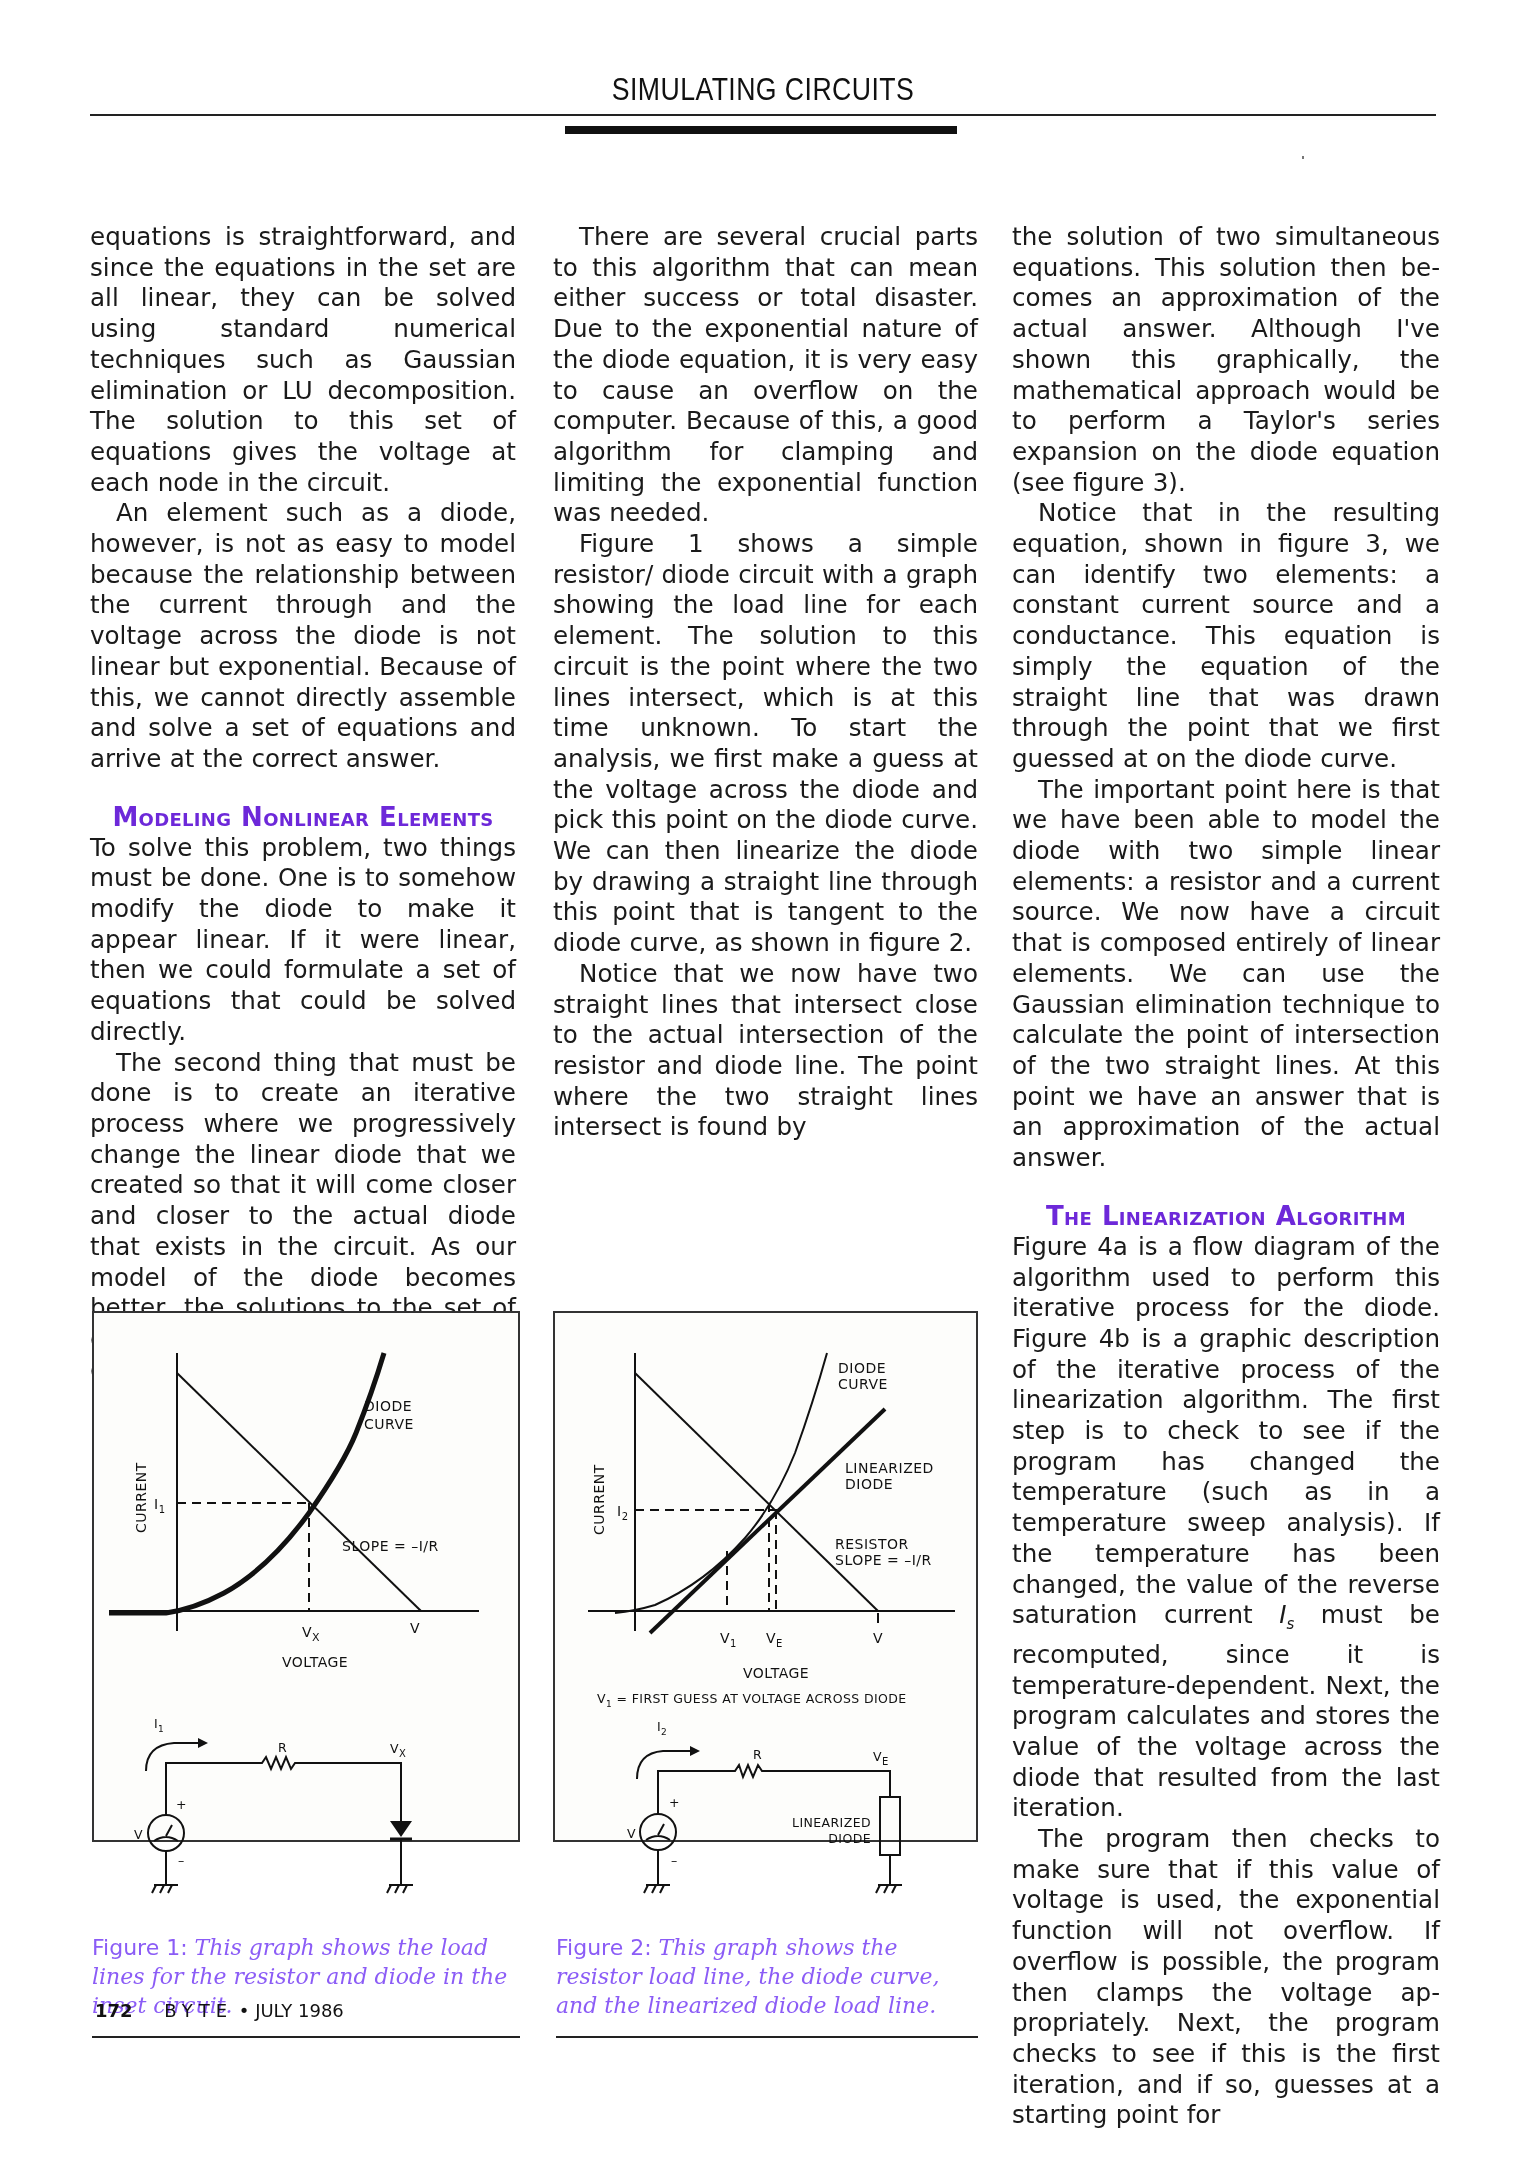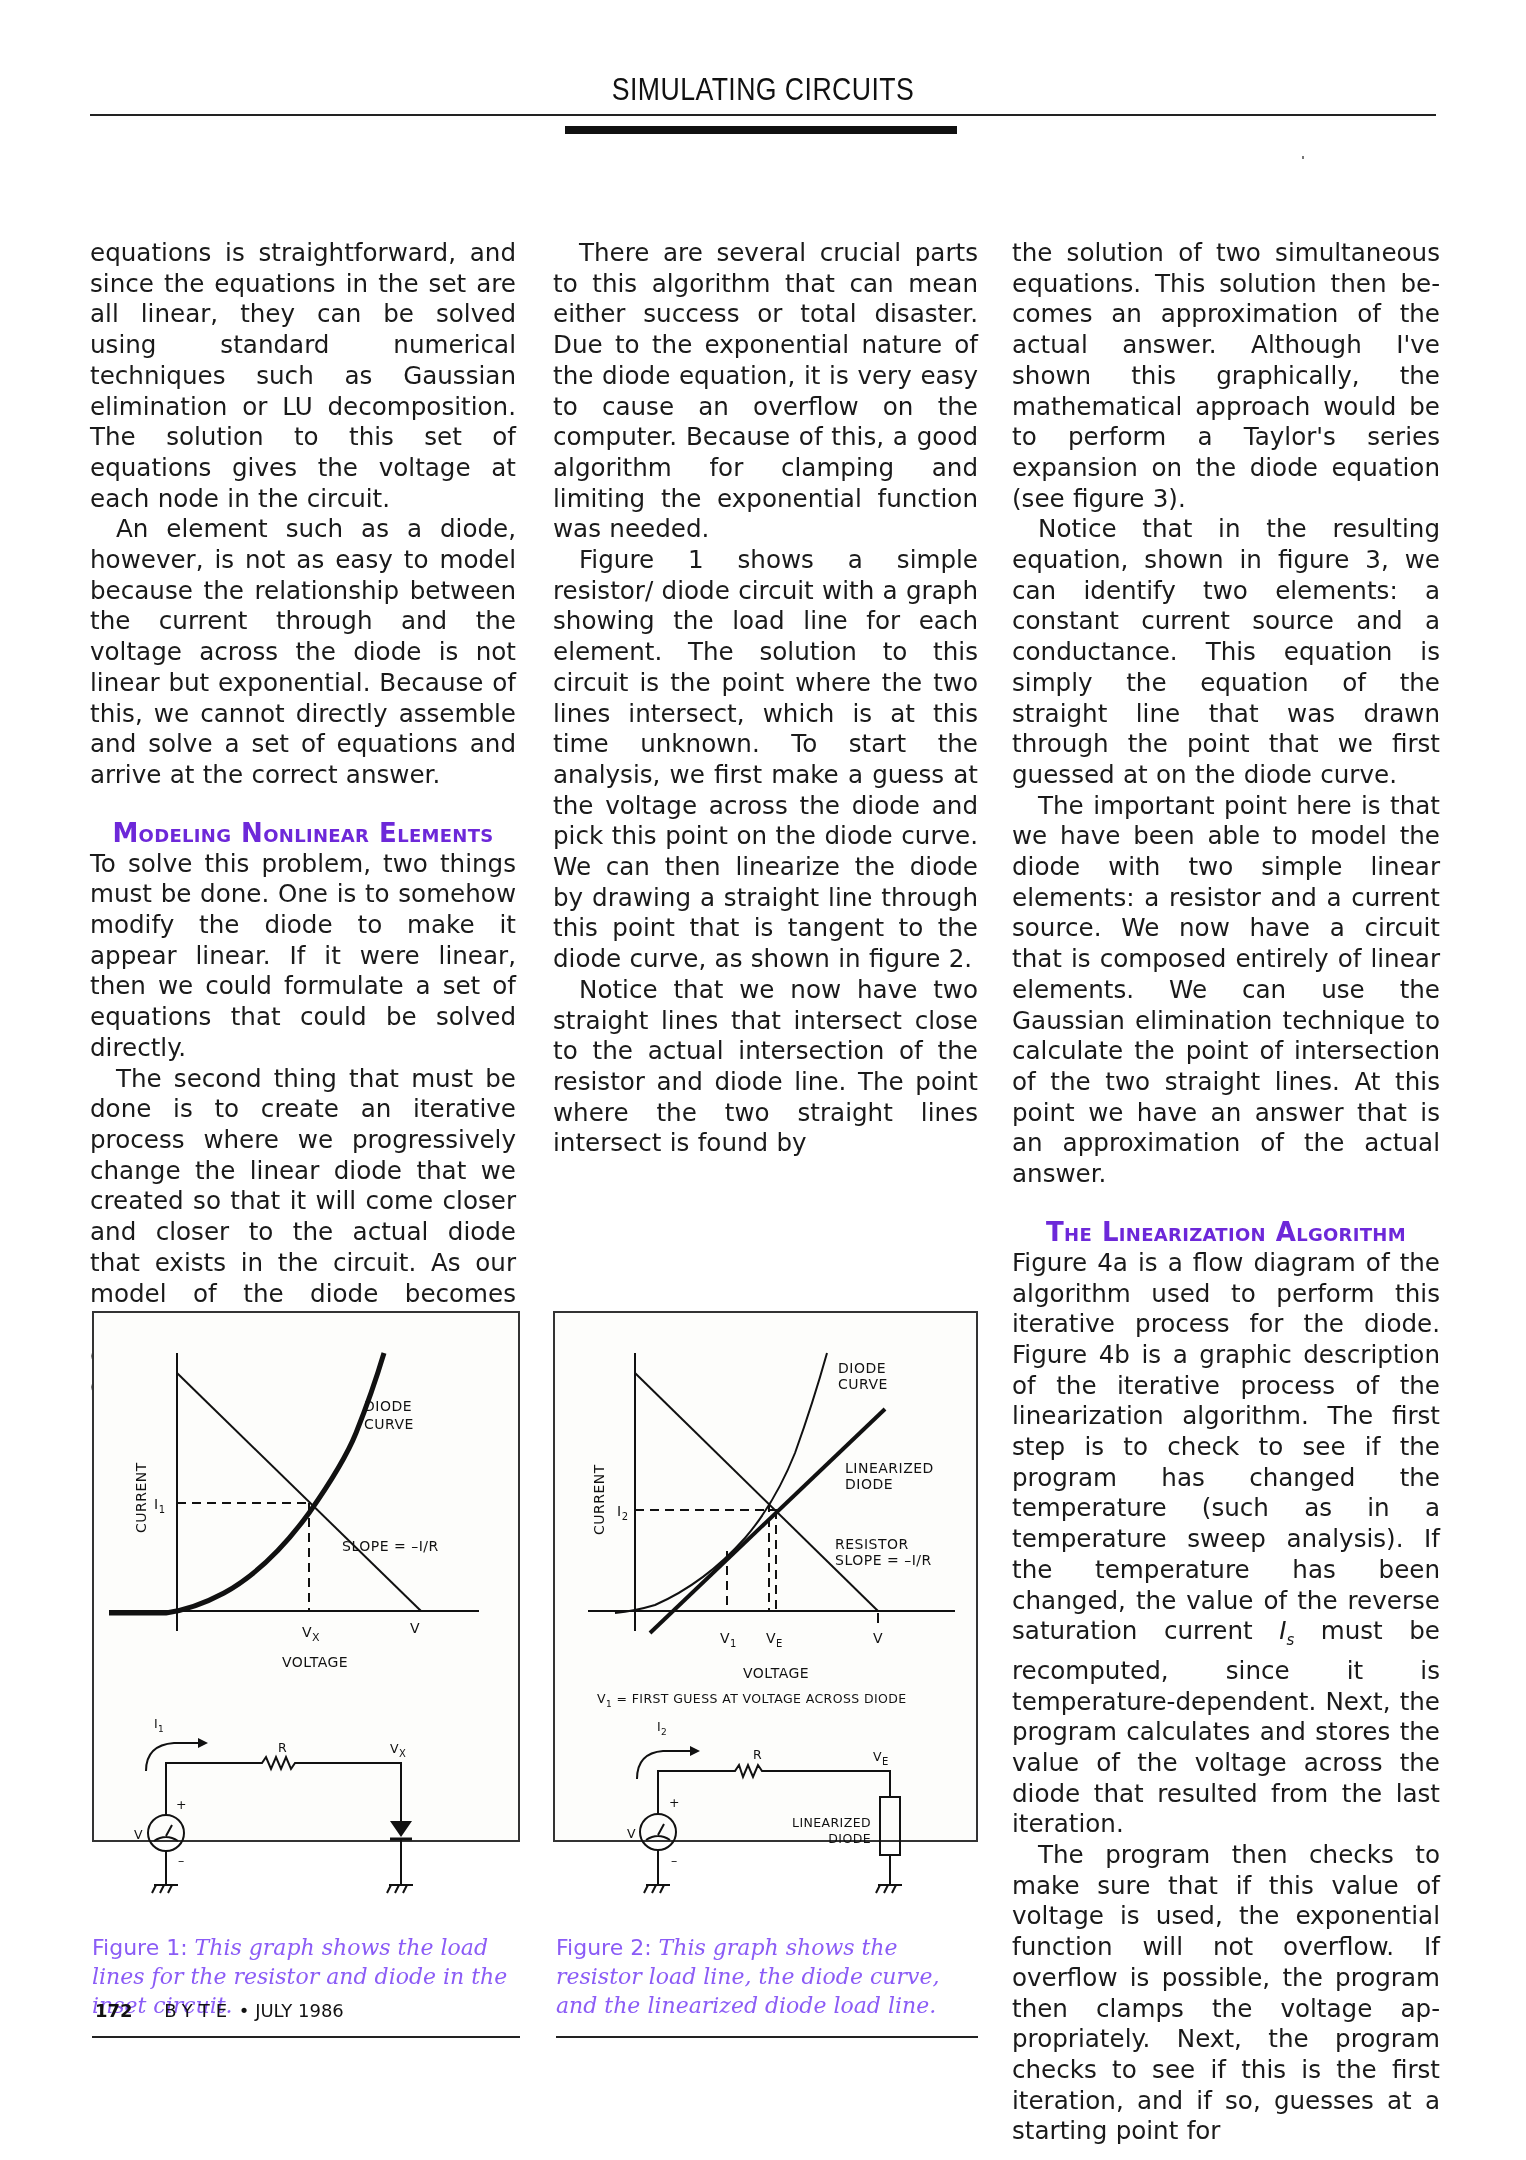--- a/index.html
+++ b/index.html
@@ -6,21 +6,21 @@
   body { width: 1526px; height: 2160px; position: relative; overflow: hidden;
          font-family: "DejaVu Sans", sans-serif; color: #1a1a1a; }
   .abs { position: absolute; }
   #running-head { left: 0; width: 1526px; top: 72px; text-align: center;
     font-family: "Liberation Sans", sans-serif; font-size: 31px; letter-spacing: 0.5px;
     transform: scaleX(0.86); transform-origin: center; color: #111; }
   #top-rule { left: 90px; width: 1346px; top: 114px; height: 2px; background: #222; }
   #head-bar { left: 565px; width: 392px; top: 126px; height: 8px; background: #111; }
   #stray-mark { left: 1302px; top: 156px; width: 2px; height: 3px; background: #777; }
 
-  .col { position: absolute; top: 238px; font-size: 24.6px; line-height: 30.7px;
+  .col { position: absolute; top: 222px; font-size: 24.6px; line-height: 30.7px;
          text-align: justify; hyphens: manual; word-spacing: 0.5px; }
   .col p { margin: 0; text-indent: 0; }
   .col p.ind { text-indent: 26px; }
   #col1 { left: 90px; width: 426px; }
   #col2 { left: 553px; width: 425px; }
   #col3 { left: 1012px; width: 428px; }
   .col h3 { margin: 28px 0 0 0; font-family: "DejaVu Sans", sans-serif; font-weight: bold;
             font-size: 26px; line-height: 28px; font-variant: small-caps; letter-spacing: 0.3px; text-align: center; color: #6d28d9;}
   .col h3 + p { margin-top: 2px; }
   .it { font-style: italic; margin-top: 40px; }

